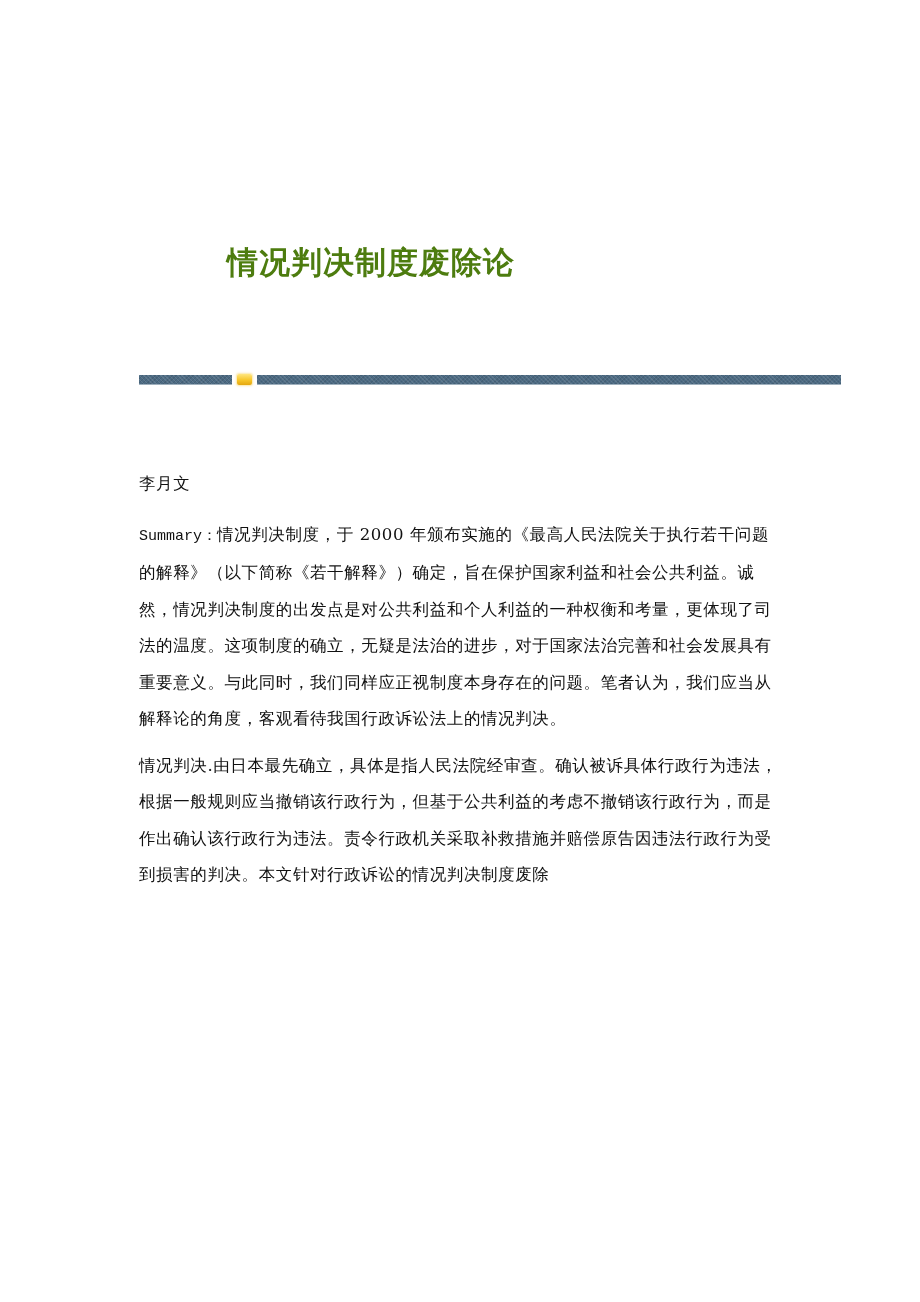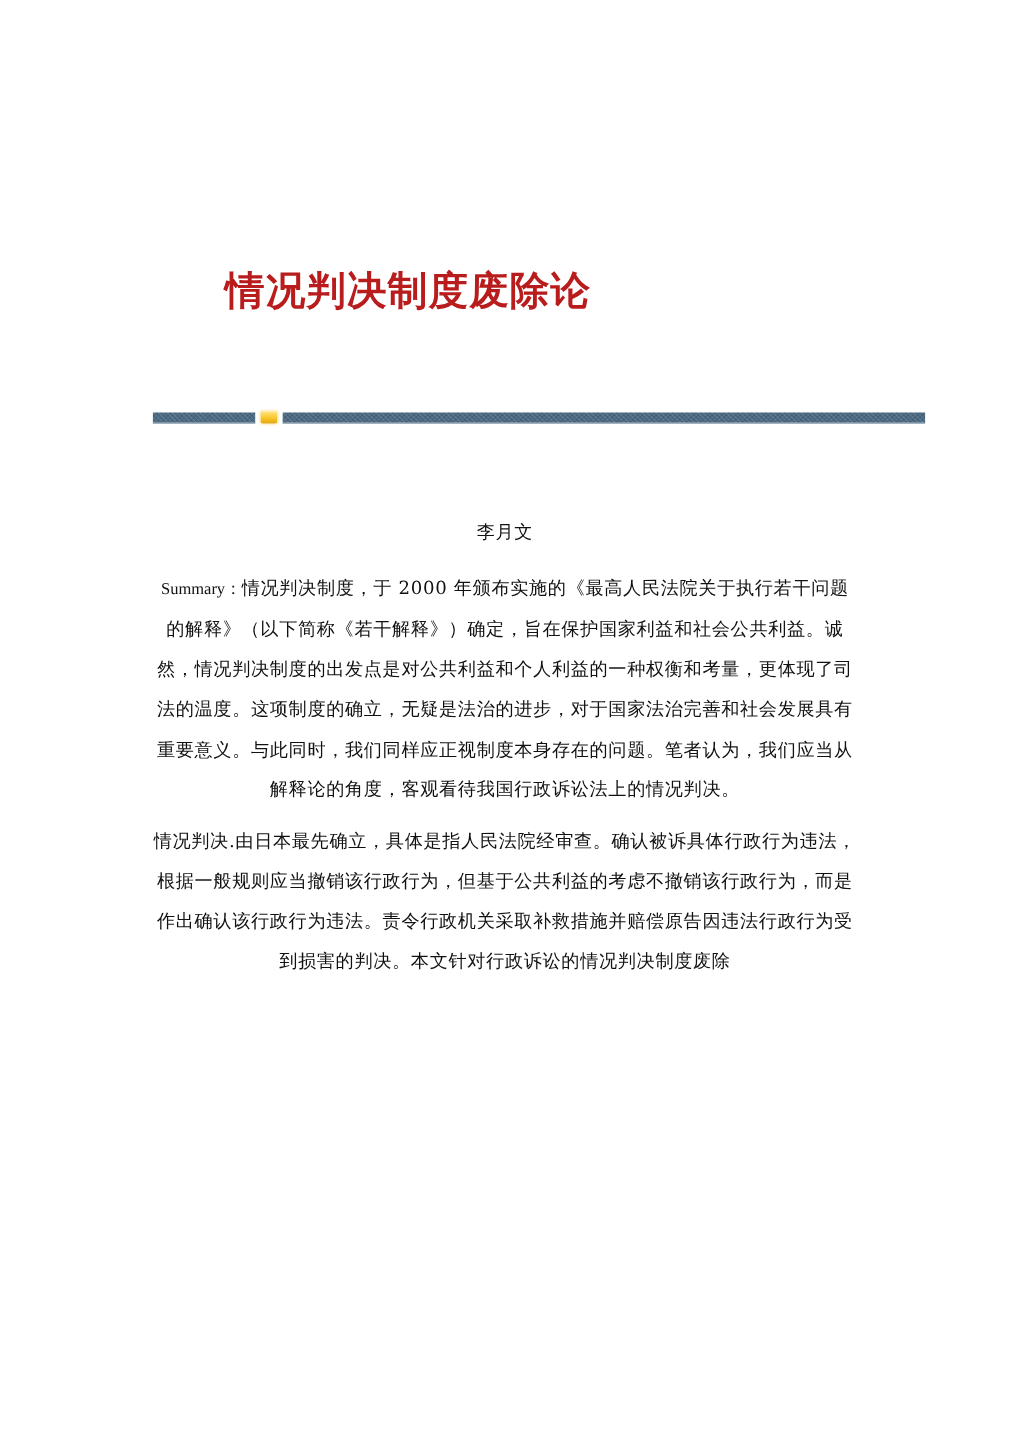--- a/index.html
+++ b/index.html
@@ -15,23 +15,23 @@
       font-family: "DejaVu Serif", "Liberation Serif", serif;
       color: #111111;
     }
     .page-title {
       position: absolute;
       left: 0;
       top: 215px;
       width: 742px;
       text-align: center;
       font-family: "DejaVu Sans", "Liberation Sans", sans-serif;
-      font-size: 36px;
+      font-size: 31px;
       letter-spacing: 1px;
-      color: #b91c1c;
+      color: #4d7c0f;
       line-height: 52px;
     }
     .divider {
       position: absolute;
       top: 374px;
       left: 139px;
       width: 702px;
       height: 12px;
     }
     .divider .bar {
@@ -56,30 +56,29 @@
       box-shadow: 0 0 2px 1px rgba(245, 200, 60, 0.45);
     }
     .content {
       position: absolute;
       left: 139px;
       top: 466px;
       width: 640px;
       font-size: 16.5px;
       line-height: 36.5px;
       letter-spacing: 0.6px;
-      text-align: center;
     }
     .content p {
       margin: 0 0 10px 0;
     }
     .author {
       margin-bottom: 14px !important;
     }
     .label {
-      font-family: Liberation Serif, serif;
+      font-family: Liberation Mono, monospace;
       font-size: 15px;
       letter-spacing: 0;
     }
   </style>
 </head>
 <body>
 
 <h1 class="page-title">情况判决制度废除论</h1>
 
 <div class="divider">

